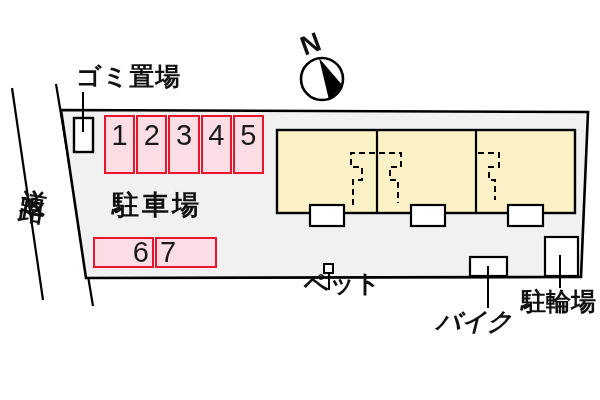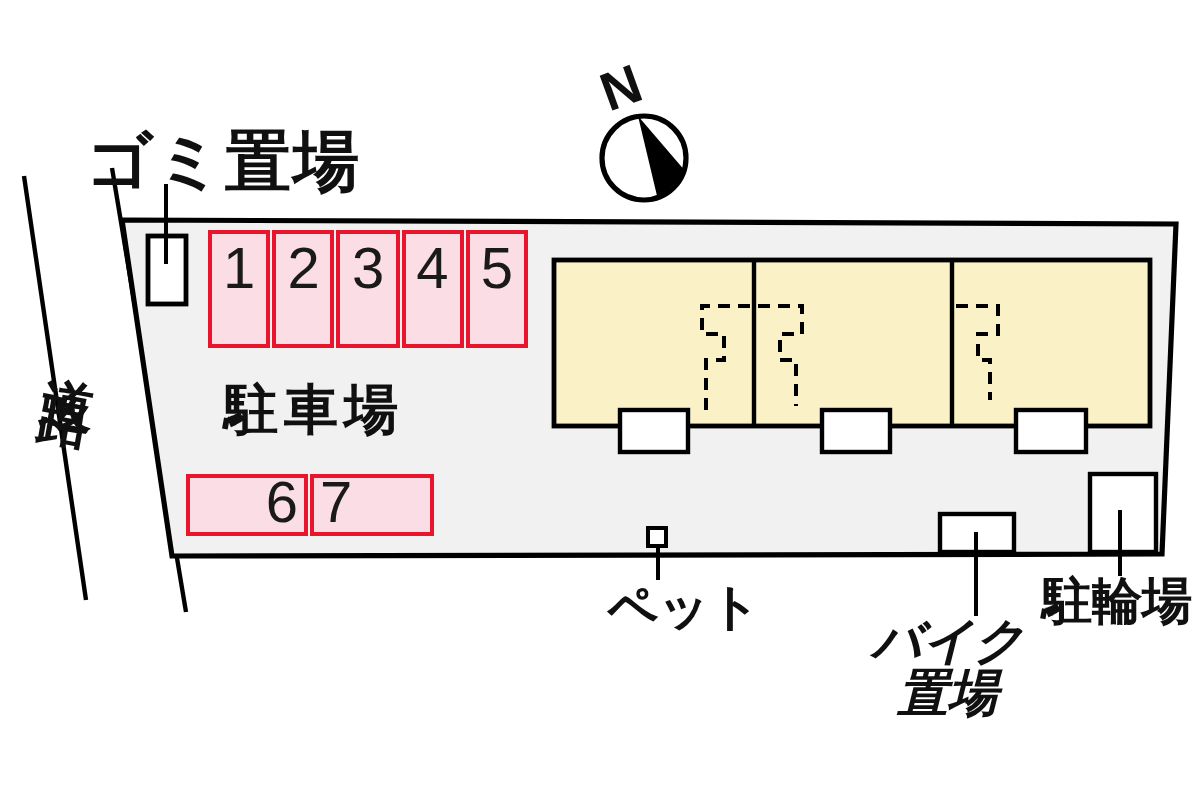--- a/index.html
+++ b/index.html
@@ -1,24 +1,24 @@
 <!DOCTYPE html>
 <html><head>
 <meta charset="utf-8">
 <style>
   html,body{margin:0;padding:0;background:#ffffff;}
   #stage{position:relative;width:600px;height:400px;background:#ffffff;overflow:hidden;
          font-family:"Liberation Sans","DejaVu Sans",sans-serif;color:#111;}
   #planSvg{position:absolute;left:0;top:0;}
   .jp{position:absolute;color:#101010;font-weight:600;white-space:pre;line-height:1.0;}
-  .label-garbage{left:43px;top:64px;font-size:33px;letter-spacing:1px;}
+  .label-garbage{left:76px;top:64px;font-size:25px;letter-spacing:1px;}
   .label-road{left:26px;top:168px;font-size:27px;writing-mode:vertical-rl;letter-spacing:8px;
               transform:rotate(10deg);transform-origin:center top;}
   .label-parking-lot{left:112px;top:192px;font-size:27px;letter-spacing:3px;font-family:Liberation Serif, serif;}
-  .label-pet{left:282px;top:292px;width:120px;text-align:center;font-size:25px;}
+  .label-pet{left:282px;top:271px;width:120px;text-align:center;font-size:25px;}
   .label-bike{left:424px;top:309px;width:100px;text-align:center;font-size:25px;font-style:italic;}
   .label-bicycle{left:521px;top:289px;font-size:25px;}
   .label-north{left:301px;top:31px;font-size:27px;font-weight:700;transform:rotate(-20deg);}
   .stack{display:flex;flex-direction:column;gap:1px;}
   
   .row1{position:absolute;left:104px;top:115px;width:160px;height:59px;display:flex;gap:1px;}
   .row1 .stall{flex:1;background:#fbdde6;border:2px solid #e8152c;box-sizing:border-box;
                display:flex;justify-content:center;align-items:flex-start;
                font-size:29px;font-weight:500;color:#1a1a1a;padding-top:2px;}
   .row2{position:absolute;left:93px;top:237px;width:124px;height:31px;display:flex;gap:1px;}
@@ -83,19 +83,18 @@
   <div class="jp label-garbage">ゴミ置場</div>
   <div class="jp label-road">道路</div>
   <div class="jp label-parking-lot">駐車場</div>
 
   <div class="jp label-pet stack">
     <span>ペット</span>
   </div>
 
   <div class="jp label-bike stack">
     <span>バイク</span>
-    <span>置場</span>
   </div>
 
   <div class="jp label-bicycle">駐輪場</div>
 
   <div class="jp label-north">N</div>
 </div>
 
 </body></html>

